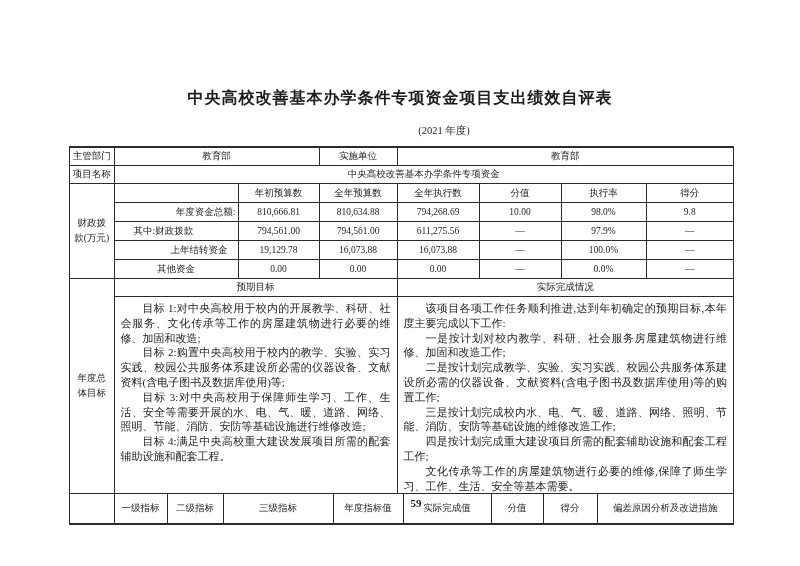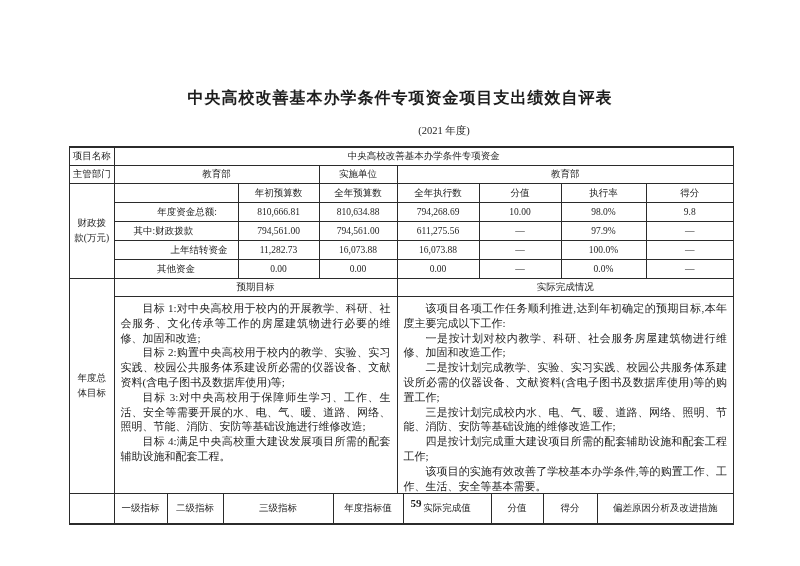--- a/index.html
+++ b/index.html
@@ -34,21 +34,21 @@
   }
   td:last-child { border-right:none; }
 
   .t1 td { height:17px; }
   .t2 td { height:18px;margin-left:44px; }
   .t3 .hdr td { height:17px; }
   .t4 td { height:29px; border-bottom:none; }
 
   .vlab { line-height:15px; padding:0 3px; }
 
-  .flab1 { text-align:center; padding-left:24px; }
+  .flab1 { text-align:right; padding-left:24px; }
   .flab2 { text-align:left; padding-left:19px; }
   .flab3 { text-align:center; padding-left:48px; }
   .flab4 { text-align:center; }
 
   .goalcell {
     vertical-align:top; text-align:left; padding:4px 6px 0 6px; height:148px;
   }
   .goalcell p {
     margin:0; text-indent:2em; font-size:11px; line-height:14.8px;
     text-align:justify;
@@ -71,28 +71,28 @@
 
     <table class="t1">
       <colgroup>
           <col style="width:44px">
           <col style="width:205px">
           <col style="width:78px">
           <col style="width:336px">
         </colgroup>
       <tbody>
           <tr>
-        <td>项目名称</td>
-        <td colspan="3">中央高校改善基本办学条件专项资金</td>
-      </tr>
-      <tr>
         <td>主管部门</td>
         <td>教育部</td>
         <td>实施单位</td>
         <td>教育部</td>
+      </tr>
+      <tr>
+        <td>项目名称</td>
+        <td colspan="3">中央高校改善基本办学条件专项资金</td>
       </tr>
     </tbody>
       </table>
 
     <table class="t2">
       <colgroup>
         <col style="width:44px">
           <col style="width:124px">
           <col style="width:81px">
           <col style="width:78px">
@@ -125,21 +125,21 @@
         <td class="flab2">其中:财政拨款</td>
         <td>794,561.00</td>
         <td>794,561.00</td>
         <td>611,275.56</td>
         <td>—</td>
         <td>97.9%</td>
         <td>—</td>
       </tr>
       <tr>
         <td class="flab3">上年结转资金</td>
-        <td>11,282.73</td>
+        <td>19,129.78</td>
         <td>16,073.88</td>
         <td>16,073.88</td>
         <td>—</td>
         <td>100.0%</td>
         <td>—</td>
       </tr>
       <tr>
         <td class="flab4">其他资金</td>
         <td>0.00</td>
         <td>0.00</td>
@@ -169,21 +169,21 @@
           <p>目标 2:购置中央高校用于校内的教学、实验、实习实践、校园公共服务体系建设所必需的仪器设备、文献资料(含电子图书及数据库使用)等;</p>
           <p>目标 3:对中央高校用于保障师生学习、工作、生活、安全等需要开展的水、电、气、暖、道路、网络、照明、节能、消防、安防等基础设施进行维修改造;</p>
           <p>目标 4:满足中央高校重大建设发展项目所需的配套辅助设施和配套工程。</p>
         </td>
         <td class="goalcell">
           <p>该项目各项工作任务顺利推进,达到年初确定的预期目标,本年度主要完成以下工作:</p>
           <p>一是按计划对校内教学、科研、社会服务房屋建筑物进行维修、加固和改造工作;</p>
           <p>二是按计划完成教学、实验、实习实践、校园公共服务体系建设所必需的仪器设备、文献资料(含电子图书及数据库使用)等的购置工作;</p>
           <p>三是按计划完成校内水、电、气、暖、道路、网络、照明、节能、消防、安防等基础设施的维修改造工作;</p>
           <p>四是按计划完成重大建设项目所需的配套辅助设施和配套工程工作;</p>
-          <p>该项目的实施有效改善了学校基本办学条件,等的购置工作、工作、生活、安全等基本需要。</p>
+          <p>文化传承等工作的房屋建筑物进行必要的维修,保障了师生学习、工作、生活、安全等基本需要。</p>
         </td>
       </tr>
     </tbody>
       </table>
 
     <table class="t4">
       <colgroup>
         <col style="width:44px">
           <col style="width:53px">
           <col style="width:56px">

